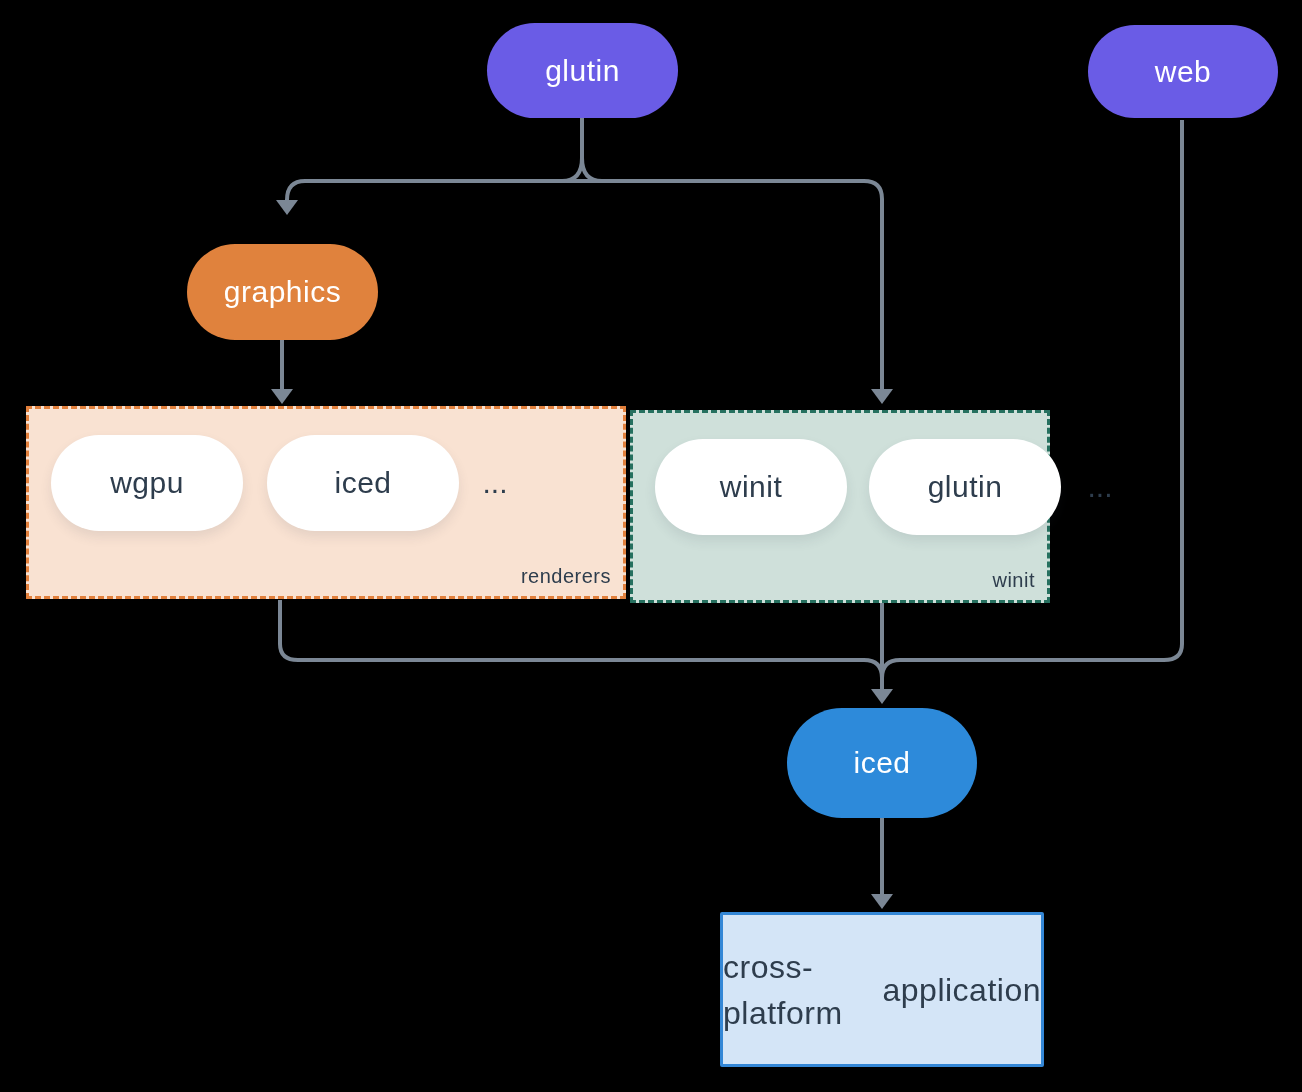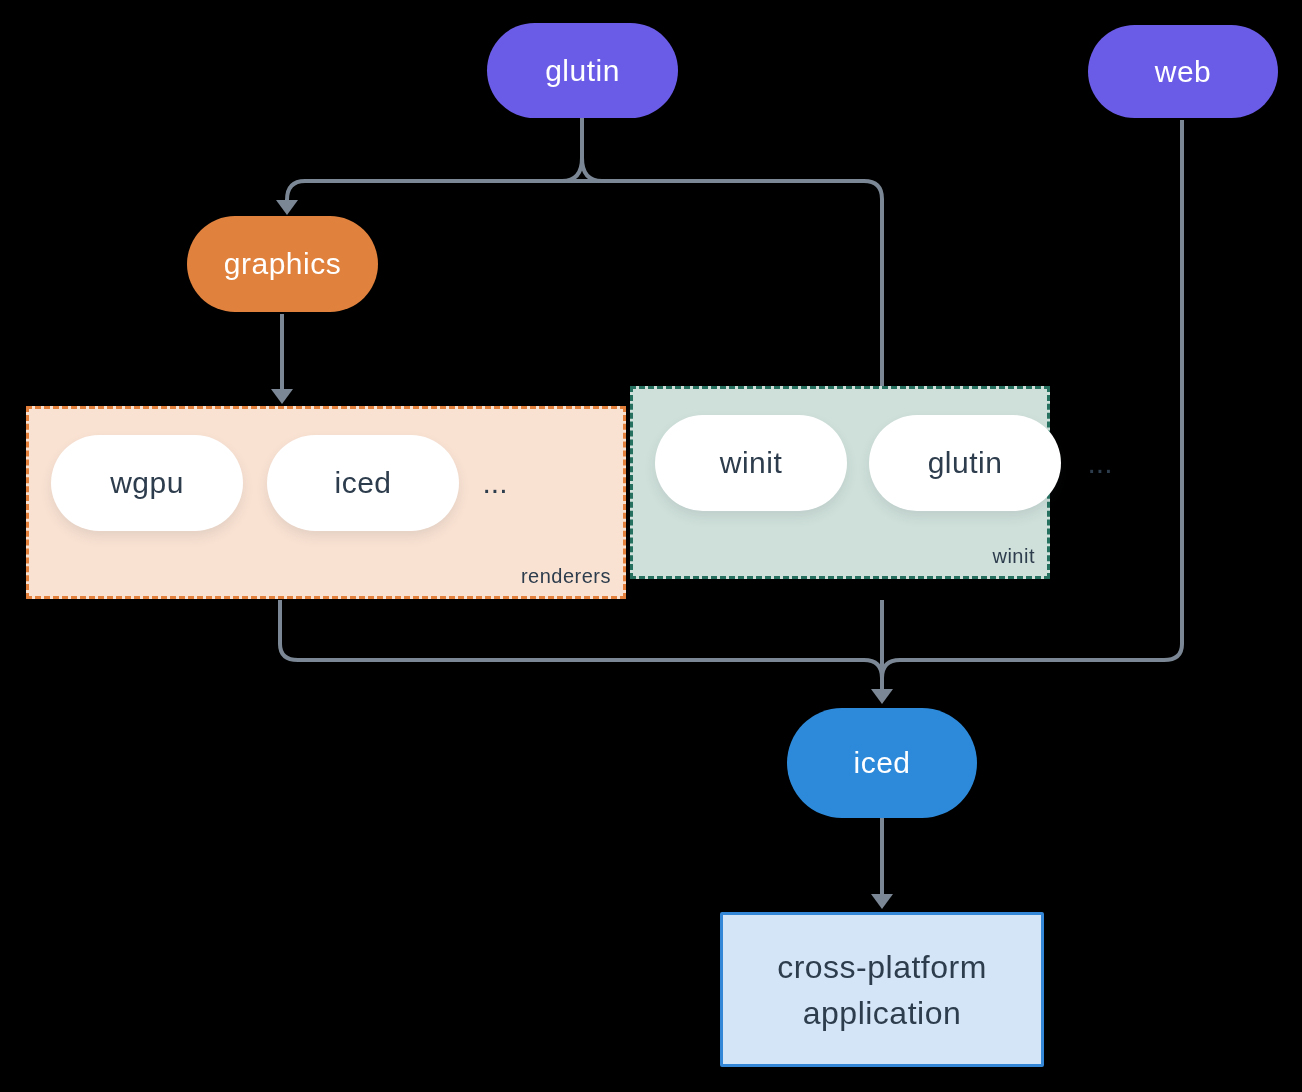--- a/index.html
+++ b/index.html
@@ -17,51 +17,51 @@
     font-family:"Liberation Sans", sans-serif;
     overflow:hidden;
   }
   .edges { position:absolute; left:0; top:0; width:1302px; height:1092px; }
   .pill {
     position:absolute; border-radius:999px; box-sizing:border-box;
     display:flex; align-items:center; justify-content:center;
     font-size:30px; letter-spacing:0.5px;
   }
   .pill.purple { background:var(--purple); color:var(--white-text); }
-  .pill.orange { background:var(--orange); color:var(--white-text); }
+  .pill.orange { background:var(--orange); color:var(--white-text);margin-top:28px; }
   .pill.blue   { background:var(--blue);   color:var(--white-text); }
   .pill.white  { background:#ffffff; color:var(--dark-text);
                  box-shadow:0 6px 12px rgba(45,61,77,0.10); }
   .group {
     position:absolute; box-sizing:border-box; border:3px dashed;
   }
   .group.renderers { background:var(--renderers-fill); border-color:var(--renderers-border); }
   .group.shells    { background:var(--shells-fill);    border-color:var(--shells-border); }
   .group-label {
     position:absolute; right:12px; bottom:8px;
     font-size:20px; color:var(--dark-text); letter-spacing:0.5px;
   }
   .ellipsis {
     position:absolute; display:flex; align-items:center; justify-content:center;
     font-size:30px; color:var(--dark-text);
   }
   .app-box {
     position:absolute; left:720px; top:912px; width:324px; height:155px;
     box-sizing:border-box; background:var(--app-fill);
     border:3px solid var(--app-border); border-radius:2px;
-    display:flex; flex-direction:column; align-items:center; justify-content:center;
+    display:flex; flex-direction:row; align-items:center; justify-content:center;
     font-size:32px; line-height:46px; color:var(--dark-text); letter-spacing:0.5px;
   }
   
   #node-native   { left:487px; top:23px;  width:191px; height:95px; }
   #node-web      { left:1088px; top:25px; width:190px; height:93px; }
   #node-graphics { left:187px; top:216px; width:191px; height:96px; }
   #node-iced     { left:787px; top:708px; width:190px; height:110px; }
   #group-renderers { left:26px;  top:406px; width:600px; height:193px; }
-  #group-shells    { left:630px; top:386px; width:420px; height:193px; }
+  #group-shells    { left:630px; top:410px; width:420px; height:193px; }
   
   #pill-wgpu   { left:22px;  top:26px; width:192px; height:96px; }
   #pill-glow   { left:238px; top:26px; width:192px; height:96px; }
   #pill-winit  { left:22px;  top:26px; width:192px; height:96px; }
   #pill-glutin { left:236px; top:26px; width:192px; height:96px;text-align:right; }
   #ellipsis-renderers { left:436px; top:26px; width:60px; height:96px; }
   #ellipsis-shells    { left:437px; top:26px; width:60px; height:96px; }
 </style>
 </head>
 <body>

